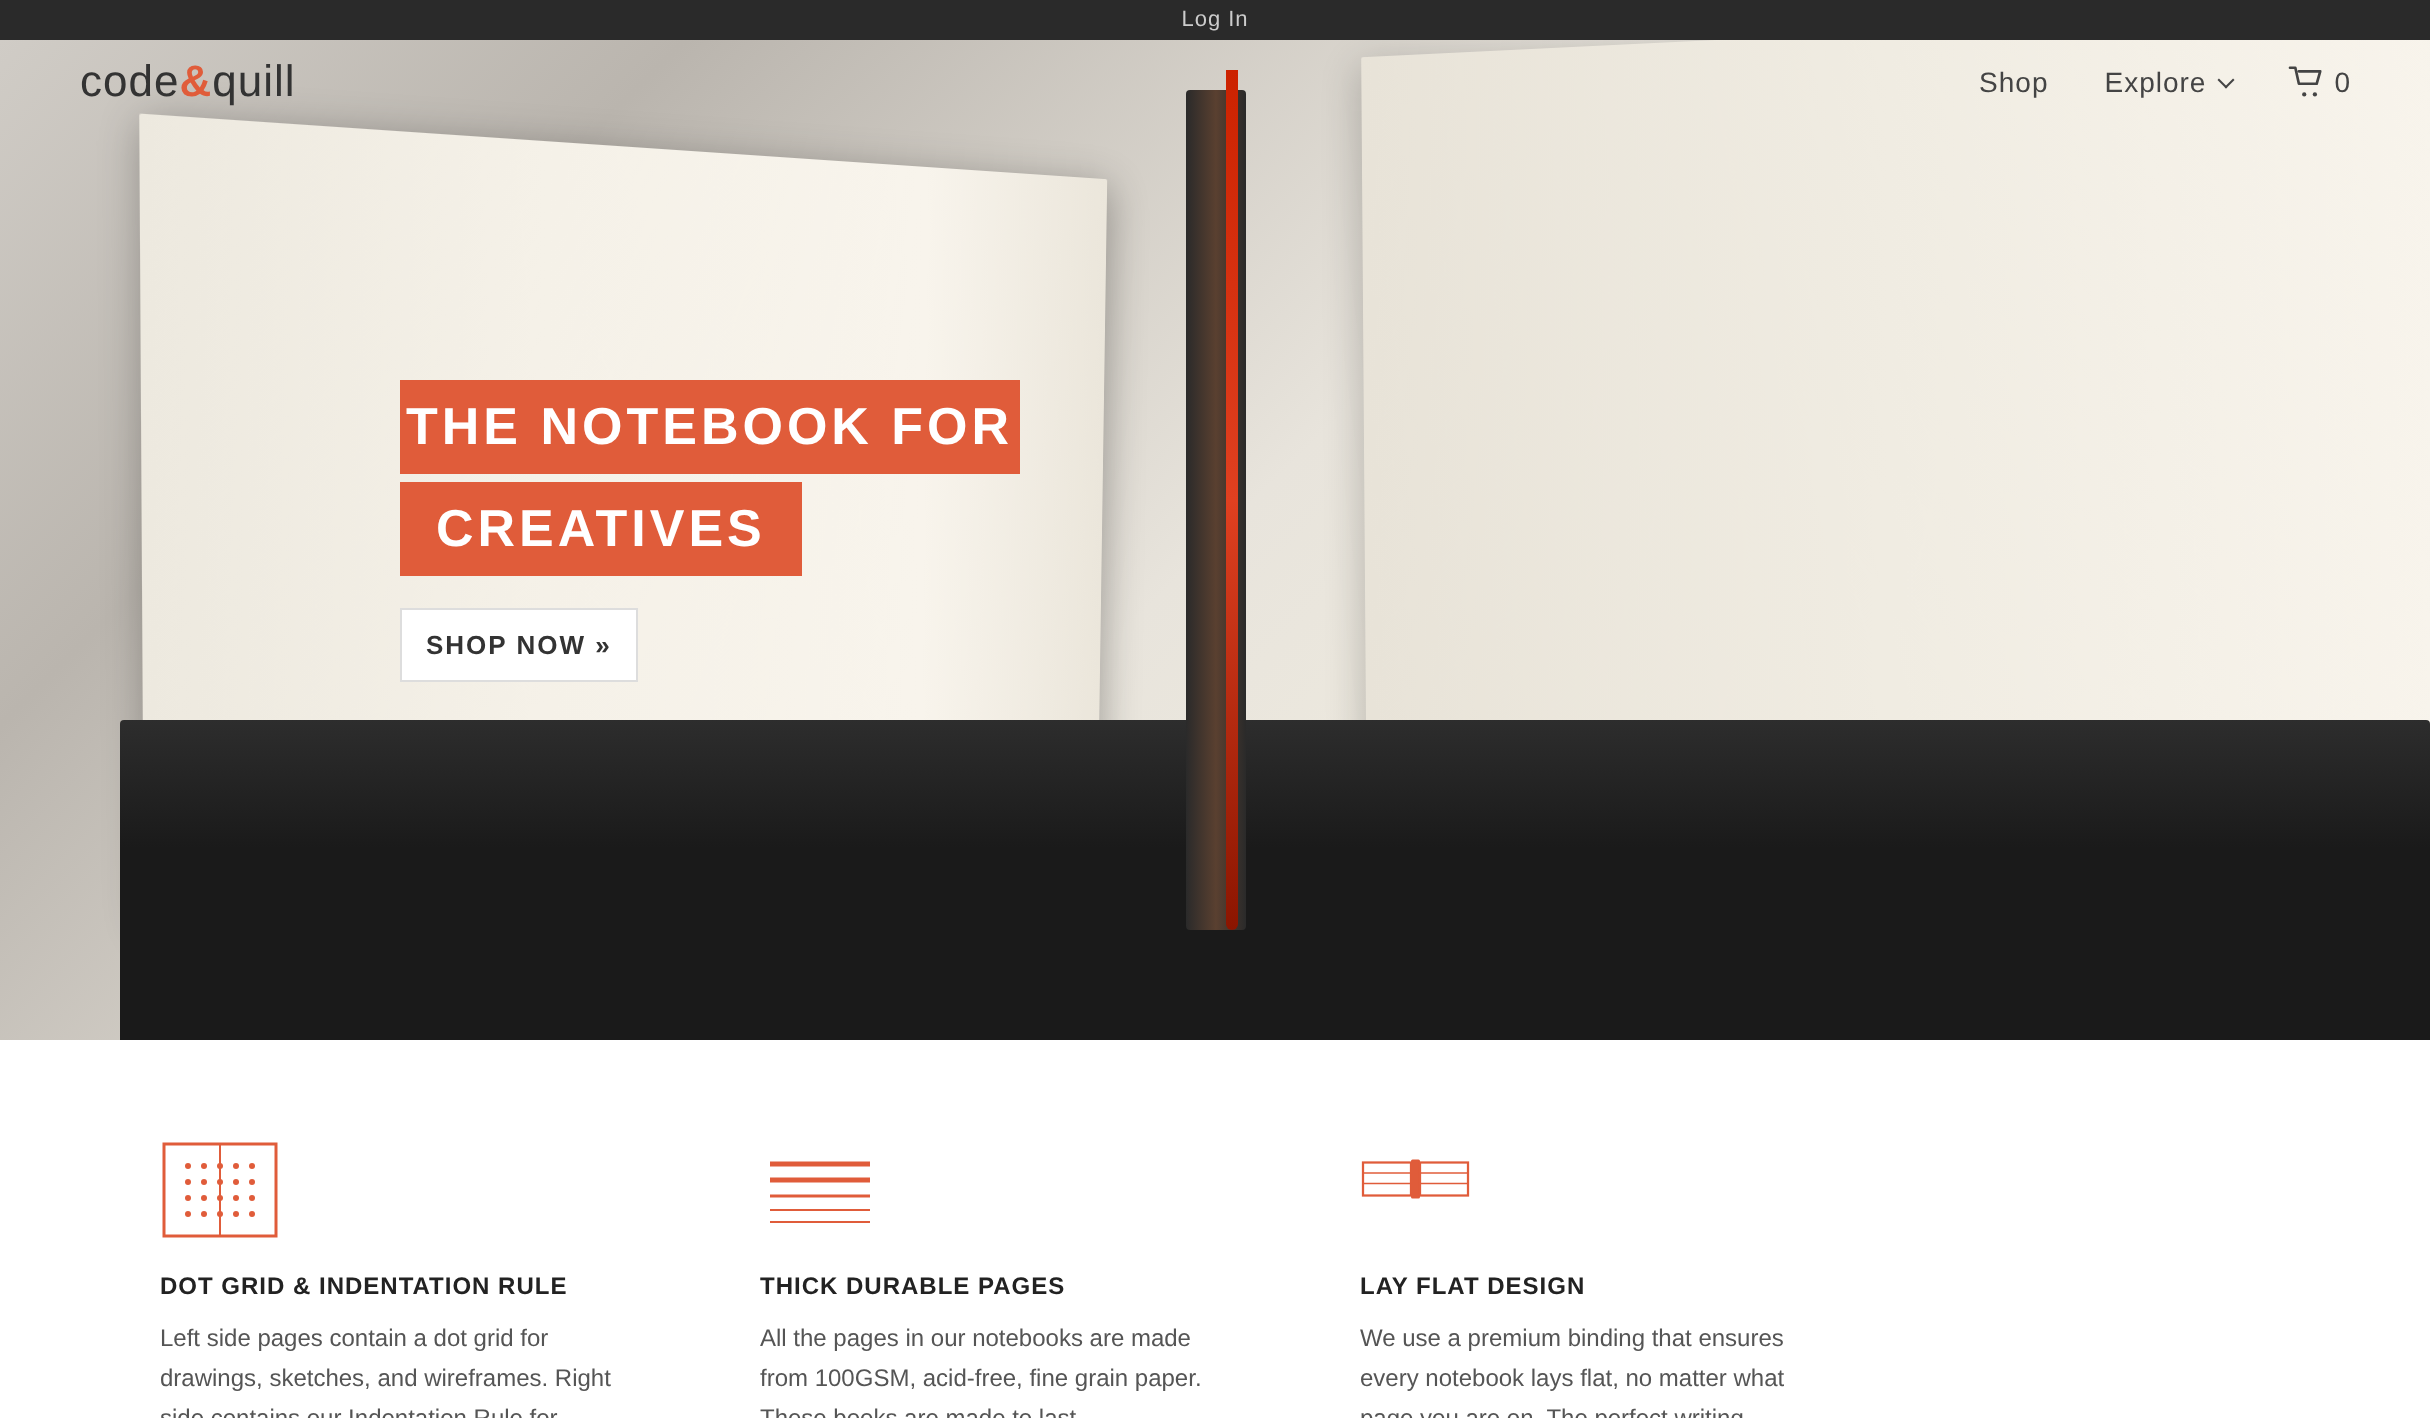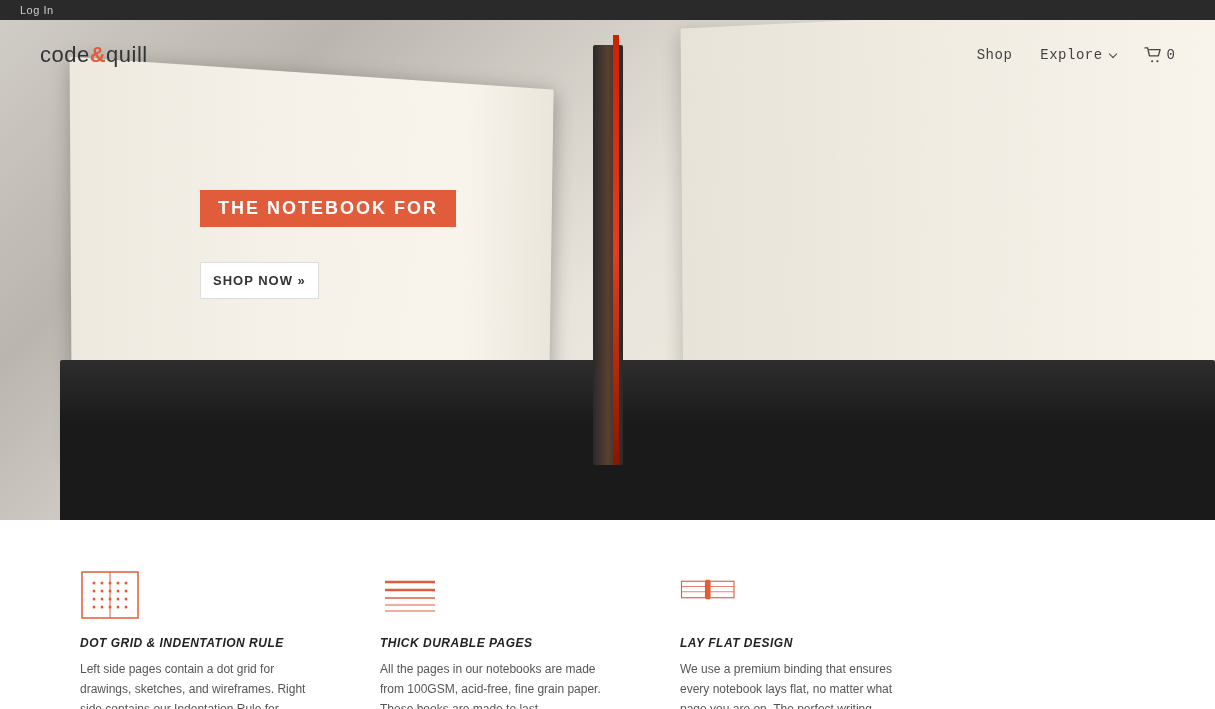--- a/index.html
+++ b/index.html
@@ -6,28 +6,27 @@
     body { font-family: 'Helvetica Neue', Helvetica, Arial, sans-serif; background: #f5f5f5; width: 1215px; }
 
     
     .header {
       position: absolute;
       top: 0; left: 0; right: 0;
       z-index: 10;
       display: flex;
       align-items: center;
       justify-content: space-between;
-      padding: 22px 40px;
+      padding: 8px 40px;
       background: transparent;
     }
     .header-right {
       display: flex;
       align-items: center;
       gap: 28px;
-      font-family: Liberation Mono, monospace;
     }
     .logo {
       font-size: 22px;
       color: #333;
       font-weight: 300;
       letter-spacing: 0.5px;
     }
     .logo strong { font-weight: 700; color: #e05c3a; }
     .nav-link {
       font-size: 14px;
@@ -47,21 +46,21 @@
       align-items: center;
       gap: 5px;
       font-size: 14px;
       color: #444;
       cursor: pointer;
     }
     .login-bar {
       background: #2a2a2a;
       color: #ccc;
       font-size: 11px;
-      text-align: left;
+      text-align: center;
       padding: 4px 20px;
       letter-spacing: 0.5px;
     }
 
     
     .hero {
       position: relative;
       width: 1215px;
       height: 500px;
       overflow: hidden;
@@ -132,26 +131,26 @@
 
     
     .hero-content {
       position: absolute;
       top: 170px; left: 200px;
       z-index: 20;
     }
     .hero-tag-1 {
       background: #e05c3a;
       color: #fff;
-      font-size: 18px;
+      font-size: 26px;
       font-weight: 700;
       letter-spacing: 2px;
-      padding: 8px 18px;
-      display: inline-block;
-      margin-bottom: 17px;
+      padding: 8px 3px;
+      display: inline-block;
+      margin-bottom: 4px;
     }
     .hero-tag-2 {
       background: #e05c3a;
       color: #fff;
       font-size: 26px;
       font-weight: 700;
       letter-spacing: 2px;
       padding: 8px 18px;
       display: inline-block;
       margin-bottom: 16px;
@@ -186,21 +185,20 @@
       height: 50px;
       margin-bottom: 16px;
     }
     .feature-title {
       font-size: 12px;
       font-weight: 700;
       letter-spacing: 0.5px;
       color: #222;
       margin-bottom: 10px;
       text-transform: uppercase;
-      font-style: italic;
     }
     .feature-desc {
       font-size: 12px;
       line-height: 1.65;
       color: #555;
     }
 
     
     .chevron {
       display: inline-block;
@@ -260,20 +258,21 @@
             <circle cx="15" cy="16" r="1.2" fill="#444"></circle>
           </svg>
           <span>0</span>
         </div>
       </div>
     </div>
 
     <div class="hero-content">
       <div class="hero-tag-1">THE NOTEBOOK FOR</div>
       <br>
+      <div class="hero-tag-2">CREATIVES</div>
       <br>
       <button class="shop-now-btn">SHOP NOW »</button>
     </div>
   </div>
 
   <div class="features">
 
     <div class="feature-item">
       <div class="feature-icon">
         <svg viewBox="0 0 60 50" xmlns="http://www.w3.org/2000/svg">

